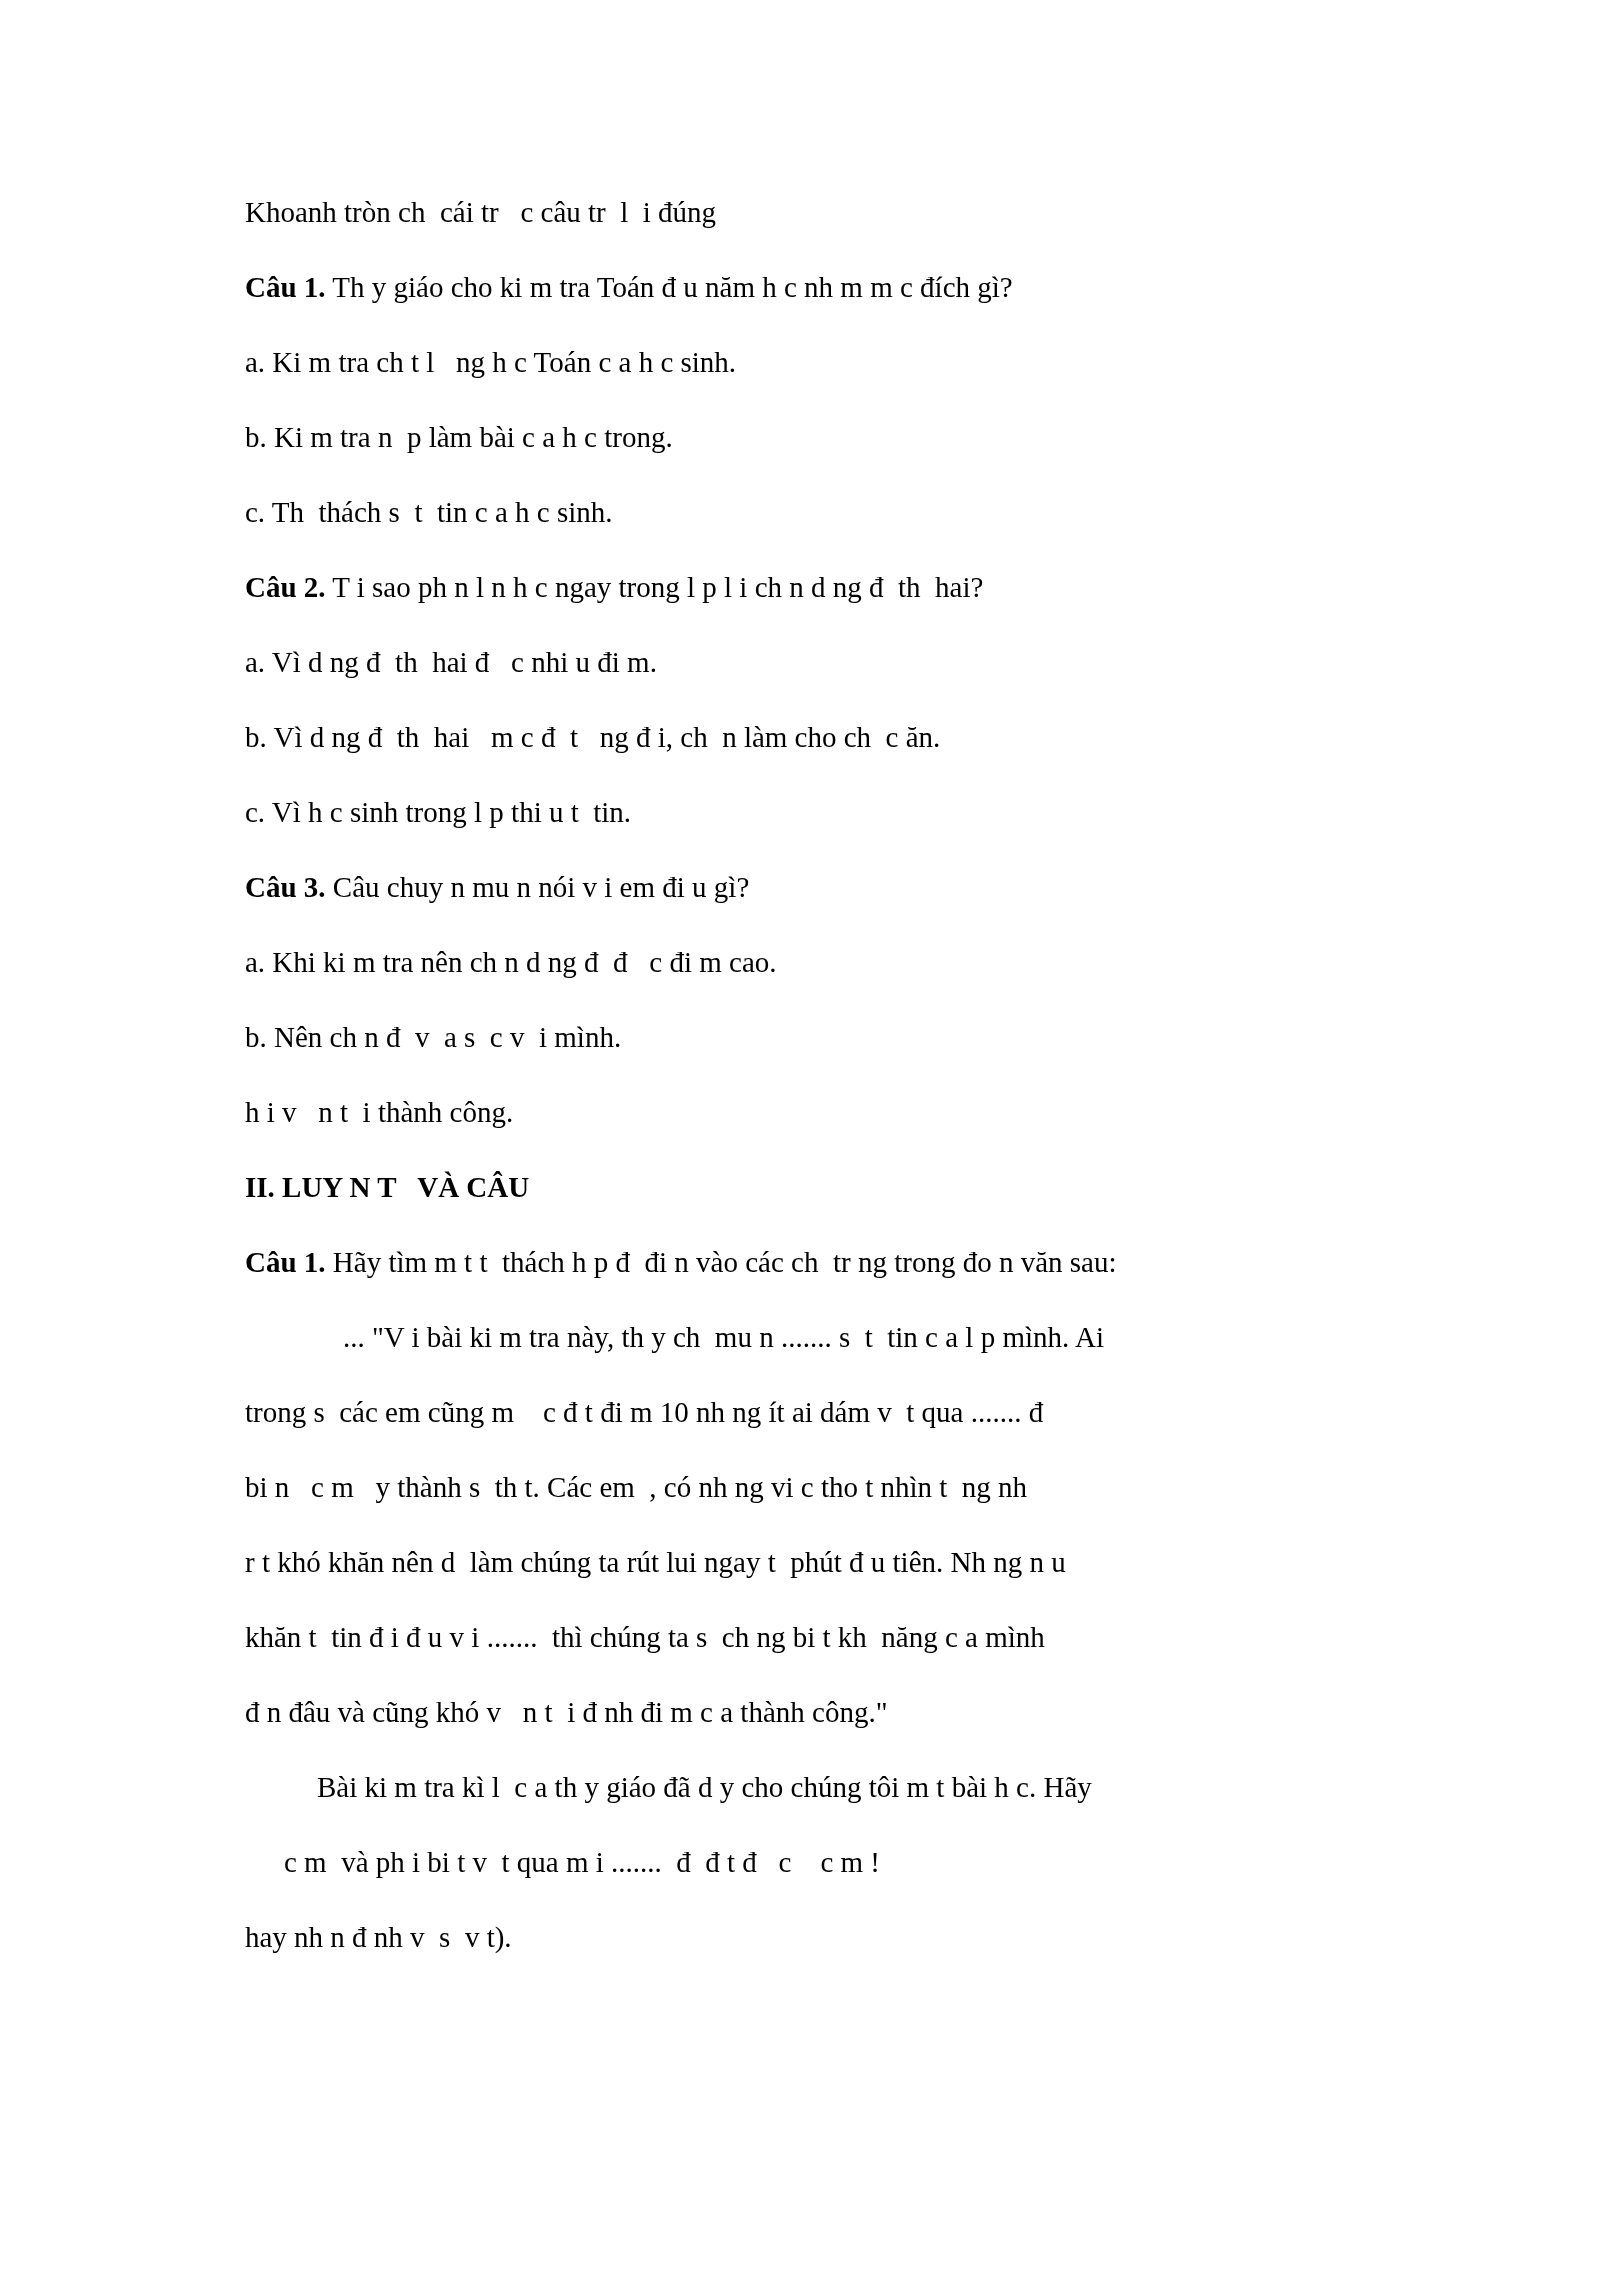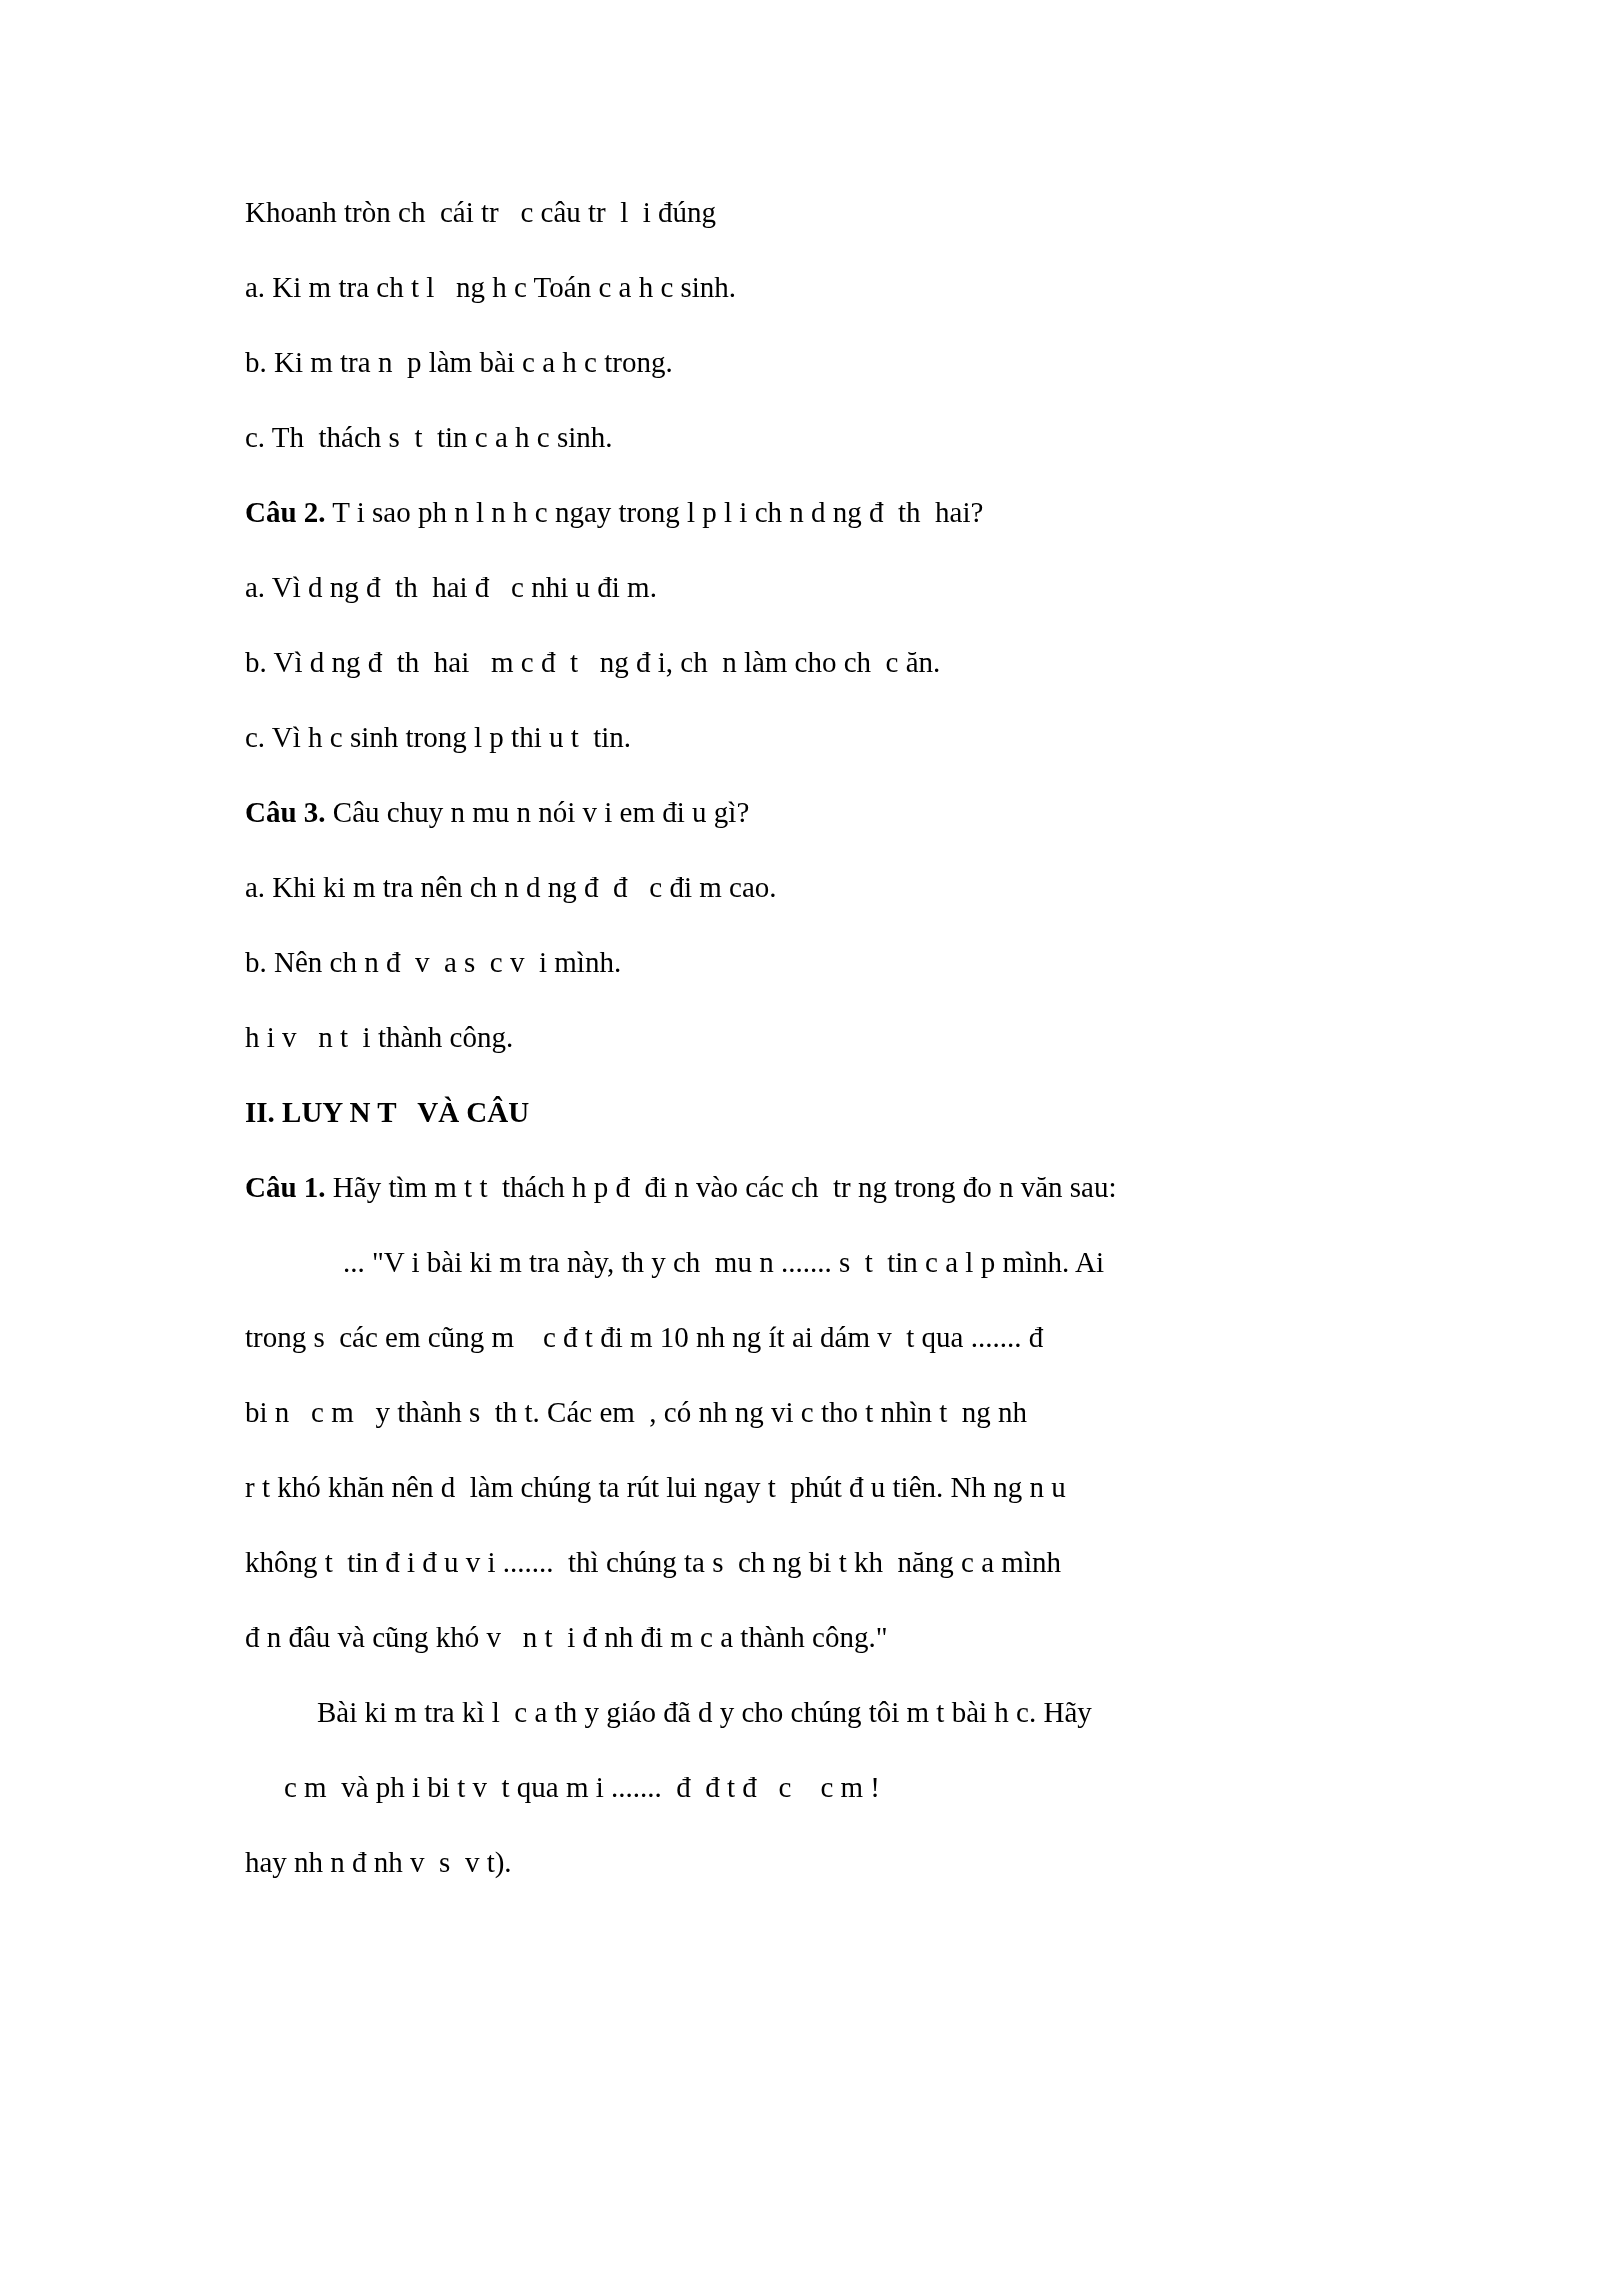--- a/index.html
+++ b/index.html
@@ -28,20 +28,21 @@
   .ind-b{padding-left:72px;}  
   .ind-c{padding-left:39px;}   
 </style>
 </head>
 <body>
 
 <div class="page">
 
   <div class="line"><span class="b"></span><span class="t">Khoanh tròn ch  cái tr   c câu tr  l  i đúng</span></div>
 
+  <div class="line"><span class="b">Câu 1.</span><span class="t"> Th y giáo cho ki m tra Toán đ u năm h c nh m m c đích gì?</span></div>
   <div class="line"><span class="b"></span><span class="t">a. Ki m tra ch t l   ng h c Toán c a h c sinh.</span></div>
   <div class="line"><span class="b"></span><span class="t">b. Ki m tra n  p làm bài c a h c trong.</span></div>
   <div class="line"><span class="b"></span><span class="t">c. Th  thách s  t  tin c a h c sinh.</span></div>
 
   <div class="line"><span class="b">Câu 2.</span><span class="t"> T i sao ph n l n h c ngay trong l p l i ch n d ng đ  th  hai?</span></div>
   <div class="line"><span class="b"></span><span class="t">a. Vì d ng đ  th  hai đ   c nhi u đi m.</span></div>
   <div class="line"><span class="b"></span><span class="t">b. Vì d ng đ  th  hai   m c đ  t   ng đ i, ch  n làm cho ch  c ăn.</span></div>
   <div class="line"><span class="b"></span><span class="t">c. Vì h c sinh trong l p thi u t  tin.</span></div>
 
   <div class="line"><span class="b">Câu 3.</span><span class="t"> Câu chuy n mu n nói v i em đi u gì?</span></div>
@@ -50,21 +51,21 @@
   <div class="line"><span class="b"></span><span class="t">h i v   n t  i thành công.</span></div>
 
   <div class="line"><span class="b">II. LUY N T   VÀ CÂU</span><span class="t"></span></div>
 
   <div class="line"><span class="b">Câu 1.</span><span class="t"> Hãy tìm m t t  thách h p đ  đi n vào các ch  tr ng trong đo n văn sau:</span></div>
 
   <div class="line ind-a"><span class="b"></span><span class="t">... "V i bài ki m tra này, th y ch  mu n ....... s  t  tin c a l p mình. Ai</span></div>
   <div class="line"><span class="b"></span><span class="t">trong s  các em cũng m    c đ t đi m 10 nh ng ít ai dám v  t qua ....... đ</span></div>
   <div class="line"><span class="b"></span><span class="t">bi n   c m   y thành s  th t. Các em  , có nh ng vi c tho t nhìn t  ng nh</span></div>
   <div class="line"><span class="b"></span><span class="t">r t khó khăn nên d  làm chúng ta rút lui ngay t  phút đ u tiên. Nh ng n u</span></div>
-  <div class="line"><span class="b"></span><span class="t">không t  tin đ i đ u v i .......  thì chúng ta s  ch ng bi t kh  năng c a mình</span></div>
+  <div class="line"><span class="b"></span><span class="t">khăn t  tin đ i đ u v i .......  thì chúng ta s  ch ng bi t kh  năng c a mình</span></div>
   <div class="line"><span class="b"></span><span class="t">đ n đâu và cũng khó v   n t  i đ nh đi m c a thành công."</span></div>
 
   <div class="line ind-b"><span class="b"></span><span class="t">Bài ki m tra kì l  c a th y giáo đã d y cho chúng tôi m t bài h c. Hãy</span></div>
   <div class="line ind-c"><span class="b"></span><span class="t">c m  và ph i bi t v  t qua m i .......  đ  đ t đ   c    c m !</span></div>
 
   <div class="line"><span class="b"></span><span class="t">hay nh n đ nh v  s  v t).</span></div>
 
 </div>
 
 

